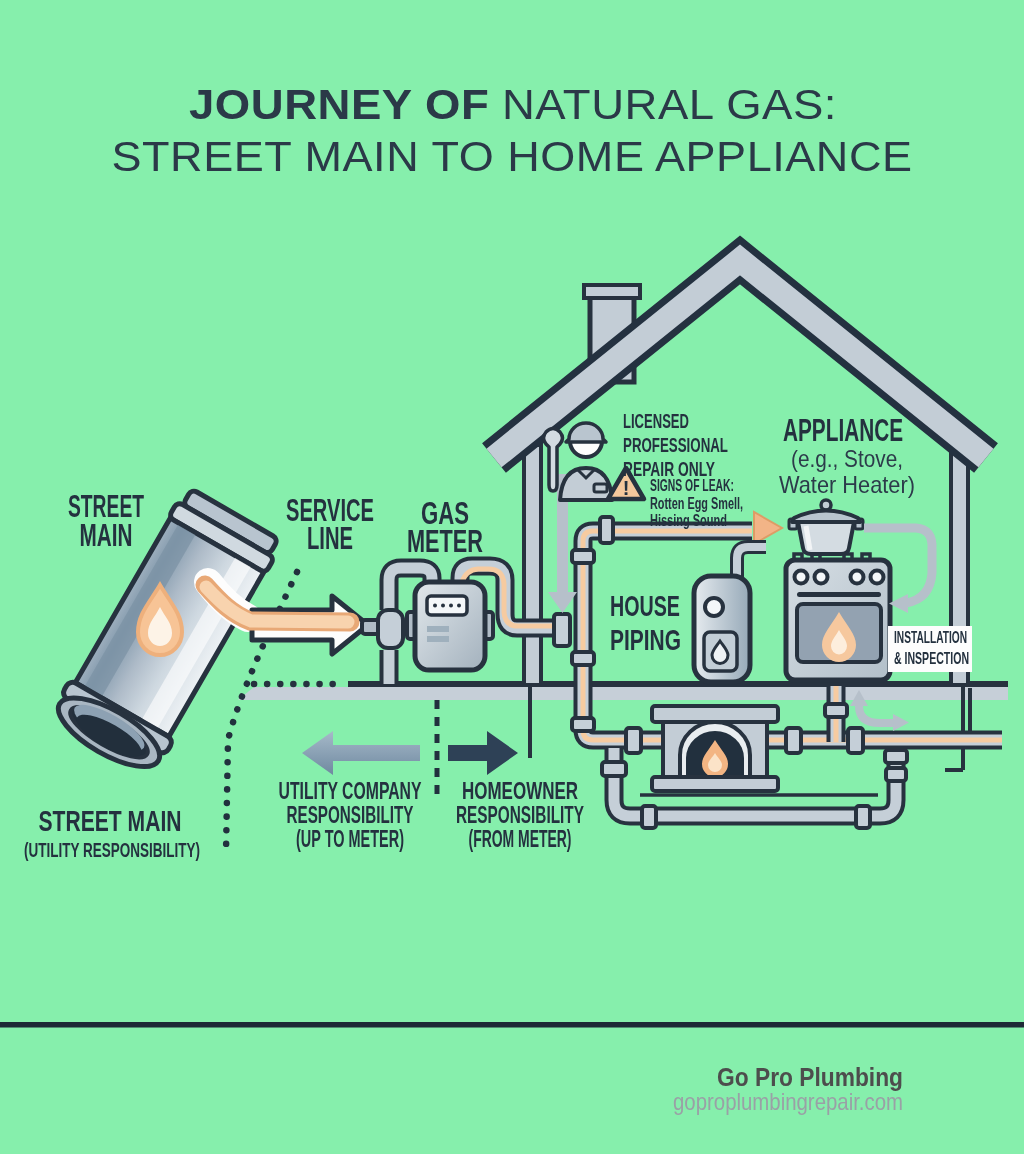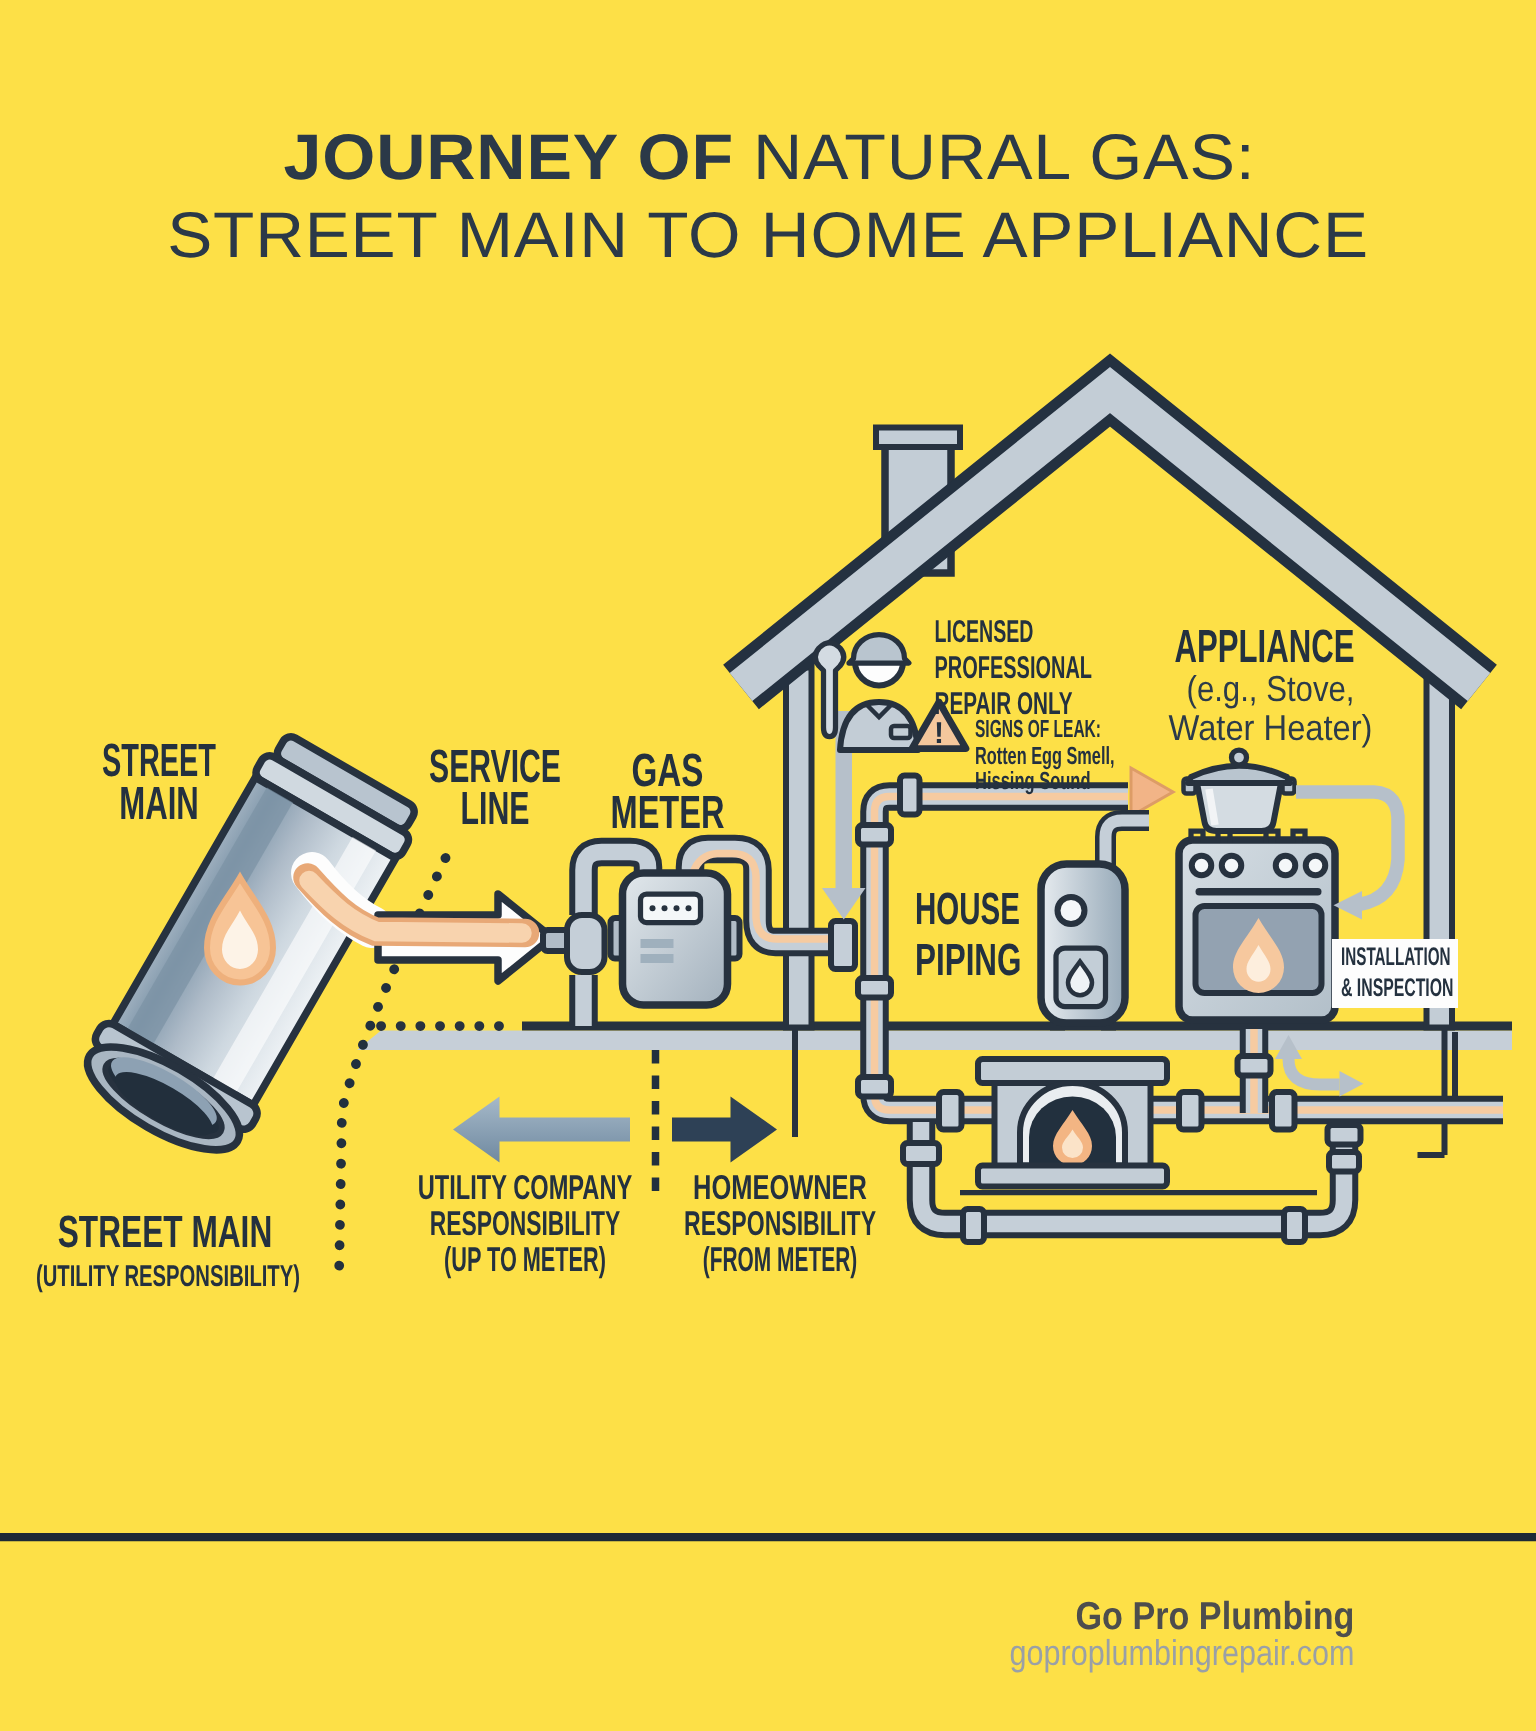--- a/index.html
+++ b/index.html
@@ -1,16 +1,16 @@
 <!DOCTYPE html>
 <html><head>
 <meta charset="utf-8">
 <style>
   html,body{margin:0;padding:0;background:#fdfdfd;}
-  .page{position:relative;width:1024px;height:1154px;background:#fde047;overflow:hidden;
+  .page{position:relative;width:1024px;height:1154px;background:#86efac;overflow:hidden;
         font-family:"Liberation Sans",sans-serif;}
   svg{position:absolute;left:0;top:0;}
   text{font-family:"Liberation Sans",sans-serif;}
   .ttl{font-weight:500;fill:#2b3948;letter-spacing:.5px;}
   .ttl .b{font-weight:800;}
   .lbl{font-weight:700;fill:#24313f;}
   .rnd{font-weight:400;fill:#2c3b4a;}
   .brand{font-weight:700;fill:#4d4d4d;}
   .site{font-weight:400;fill:#9aa0a6;}
 </style>

